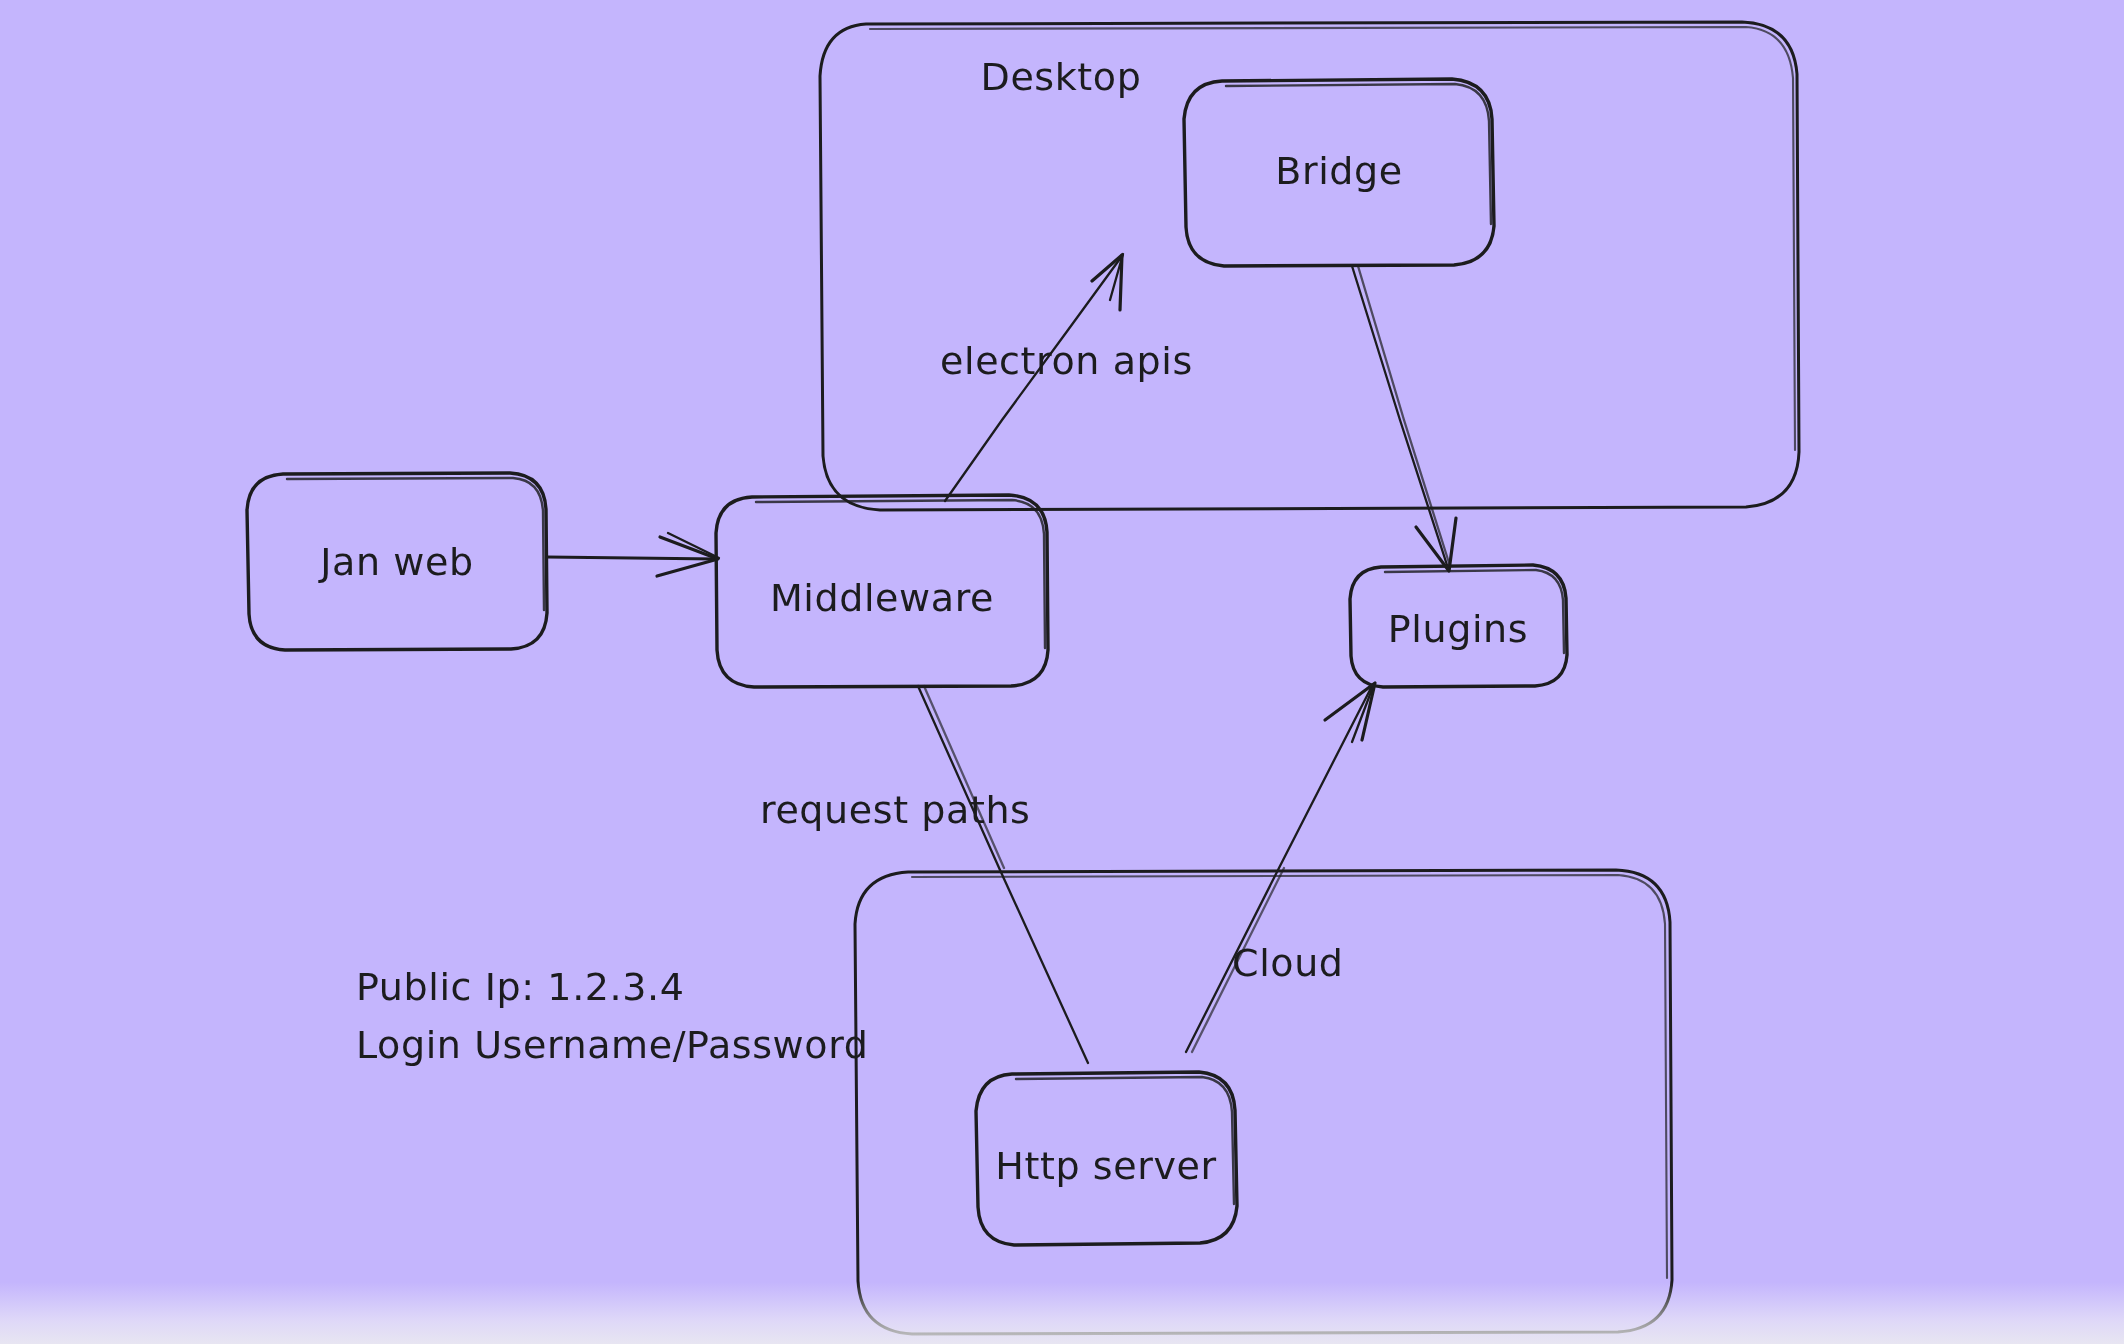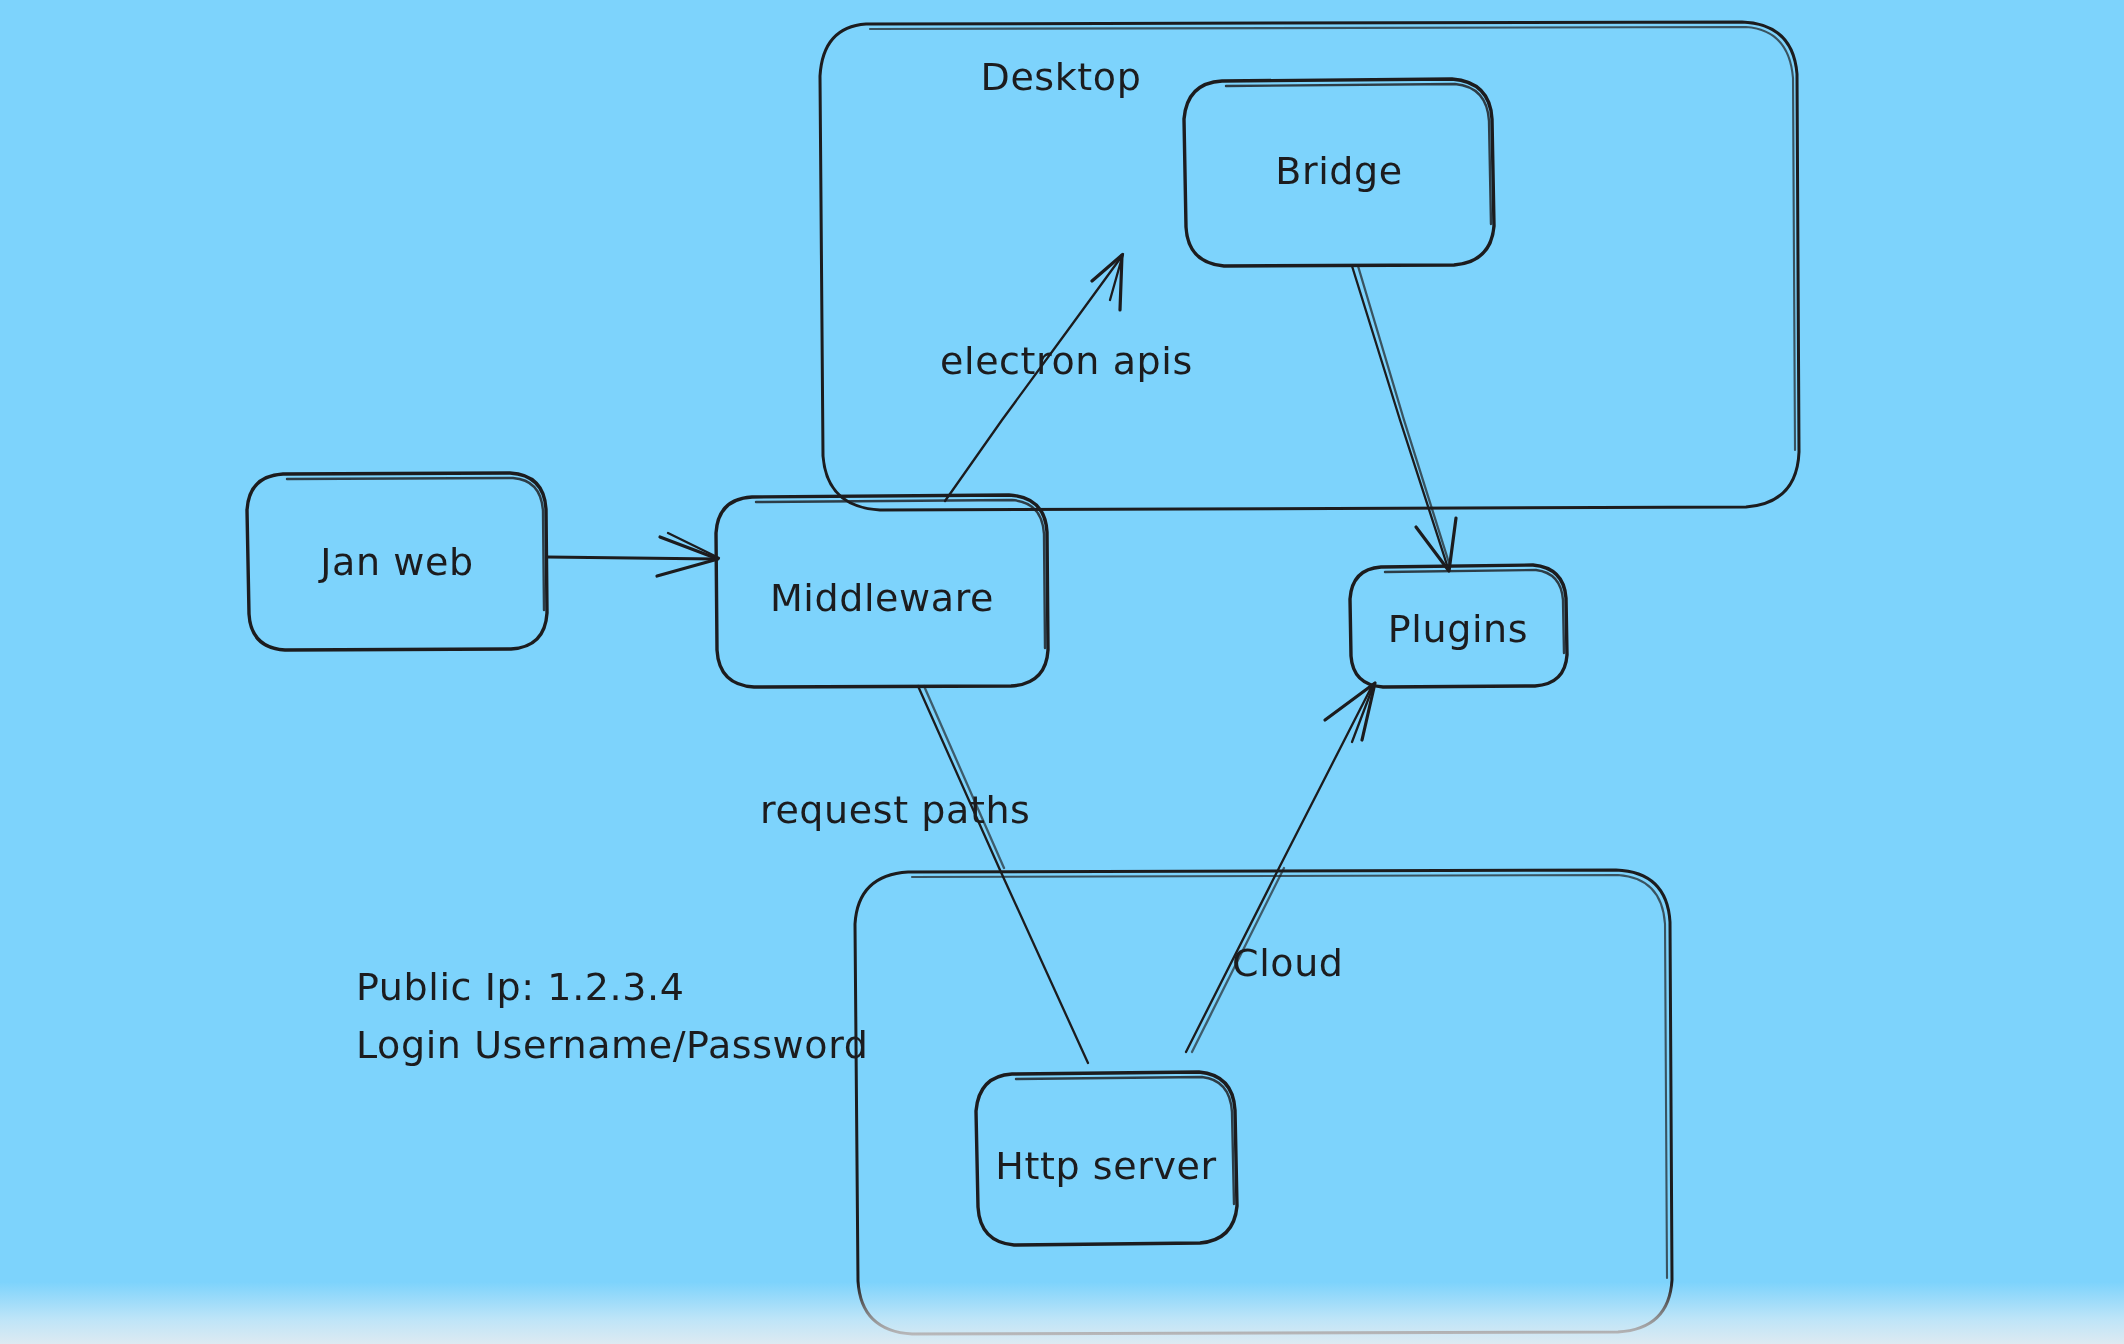--- a/index.html
+++ b/index.html
@@ -10,21 +10,21 @@
   body {
     width: 2124px;
     height: 1344px;
     overflow: hidden;
     font-family: "DejaVu Sans", sans-serif;
   }
   #canvas {
     position: relative;
     width: 2124px;
     height: 1344px;
-    background: #7dd3fc;
+    background: #c4b5fd;
   }
   #bottom-fade {
     position: absolute;
     left: 0;
     bottom: 0;
     width: 2124px;
     height: 62px;
     background: linear-gradient(to bottom, rgba(255,255,255,0) 0%, rgba(243,243,244,0.55) 60%, rgba(238,238,240,0.85) 100%);
     pointer-events: none;
   }

